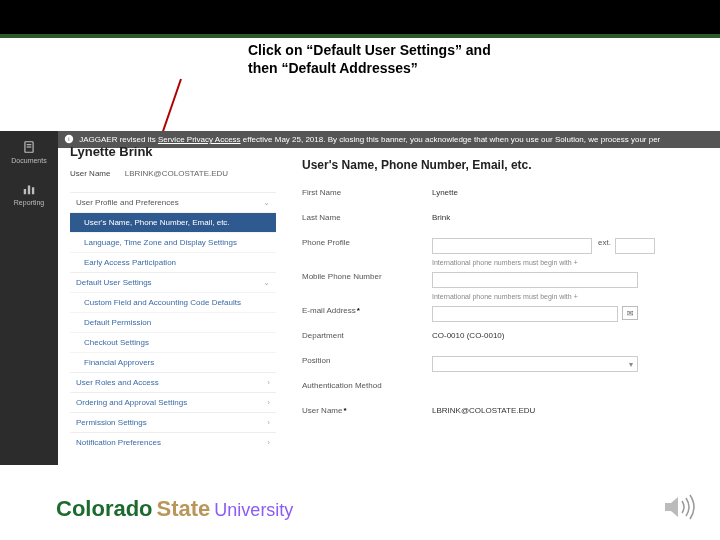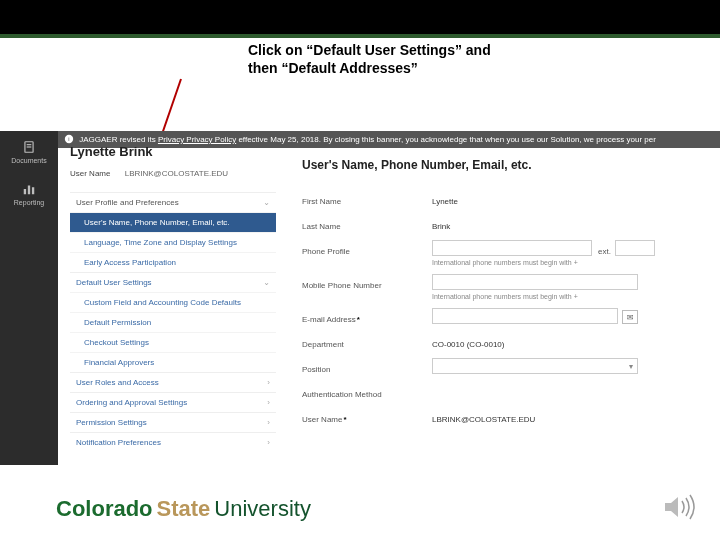--- a/index.html
+++ b/index.html
@@ -18,35 +18,35 @@
   .unrow{font-size:8px;color:#666;margin-bottom:14px}
   .unrow b{color:#444;font-weight:400;margin-right:12px}
   .menu{font-size:8px;color:#3a6aa6}
   .mhead{display:flex;justify-content:space-between;align-items:flex-end;padding:5px 6px;border-top:1px solid #eee;color:#555}
   .mhead.link{color:#3a6aa6}
   .mitem{padding:5px 6px 5px 14px;border-top:1px solid #f3f3f3;color:#3a6aa6;cursor:pointer}
   .mitem.active{background:#2f5a8f;color:#fff}
   .chev{color:#aaa}
   .rightcol{position:absolute;top:17px;left:286px;right:0;padding:10px 6px 0 16px}
   .rtitle{font-weight:700;font-size:12px;color:#222;margin-bottom:16px}
-  .frow{display:flex;align-items:flex-end;font-size:8px;color:#555;margin-bottom:7px;min-height:18px}
+  .frow{display:flex;align-items:flex-start;font-size:8px;color:#555;margin-bottom:7px;min-height:18px}
   .flab{width:130px}
   .fval{flex:1;color:#333}
   .tinput{border:1px solid #ccc;height:16px;width:160px;font-size:8px;padding:0 3px;background:#fff}
   .tsmall{width:40px;margin-left:4px}
   .hint{font-size:7px;color:#888;margin:-4px 0 6px 130px}
   .sel{border:1px solid #ccc;height:16px;width:206px;font-size:8px;background:#fff;display:flex;align-items:center;justify-content:flex-end;padding-right:4px;color:#888}
   .req{color:#000;font-weight:700;margin-left:1px}
   .emailicon{display:inline-flex;width:16px;height:14px;border:1px solid #bbb;align-items:center;justify-content:center;margin-left:4px;font-size:8px;color:#666}
   .footer{position:absolute;left:0;bottom:0;width:720px;height:72px;background:#fff}
   .footbar{position:absolute;bottom:66px;left:0;width:720px;height:6px;background:linear-gradient(#c9c9c9,#eaeaea)}
   .logo{position:absolute;bottom:18px;left:56px;font-family:'Times New Roman',serif}
   .logo .c{color:#1b6b2e;font-size:22px;font-weight:600}
   .logo .s{color:#b9975b;font-size:22px;font-weight:600}
-  .logo .u{color:#14532d;font-size:22px}
+  .logo .u{color:#8b5cf6;font-size:18px}
   .speaker{position:absolute;right:22px;bottom:14px;color:#888}
 </style>
 </head>
 <body>
 
 <div class="topbar"></div>
 
 <div class="instruction">Click on “Default User Settings” and then “Default Addresses”</div>
 <div class="redline"></div>
 
@@ -69,21 +69,21 @@
         </svg>
       <span>Reporting</span>
     </div>
   </div>
 
   <div class="banner">
     <svg width="10" height="10" viewBox="0 0 24 24" fill="#fff">
         <circle cx="12" cy="12" r="10" fill="#fff"></circle>
         <text x="12" y="17" font-size="14" text-anchor="middle" fill="#555" font-family="Arial">i</text>
       </svg>
-    <span>JAGGAER revised its </span><u>Privacy Privacy Policy</u><span> effective May 25, 2018. By closing this banner, you acknowledge that when you use our Solution, we process your per</span>
+    <span>JAGGAER revised its </span><u>Service Privacy Access</u><span> effective May 25, 2018. By closing this banner, you acknowledge that when you use our Solution, we process your per</span>
   </div>
 
   <div class="leftcol">
     <div class="username">Lynette Brink</div>
     <div class="unrow">
       <b>User Name</b>
       <span>LBRINK@COLOSTATE.EDU</span>
     </div>
     <div class="menu">
       <div class="mhead">

